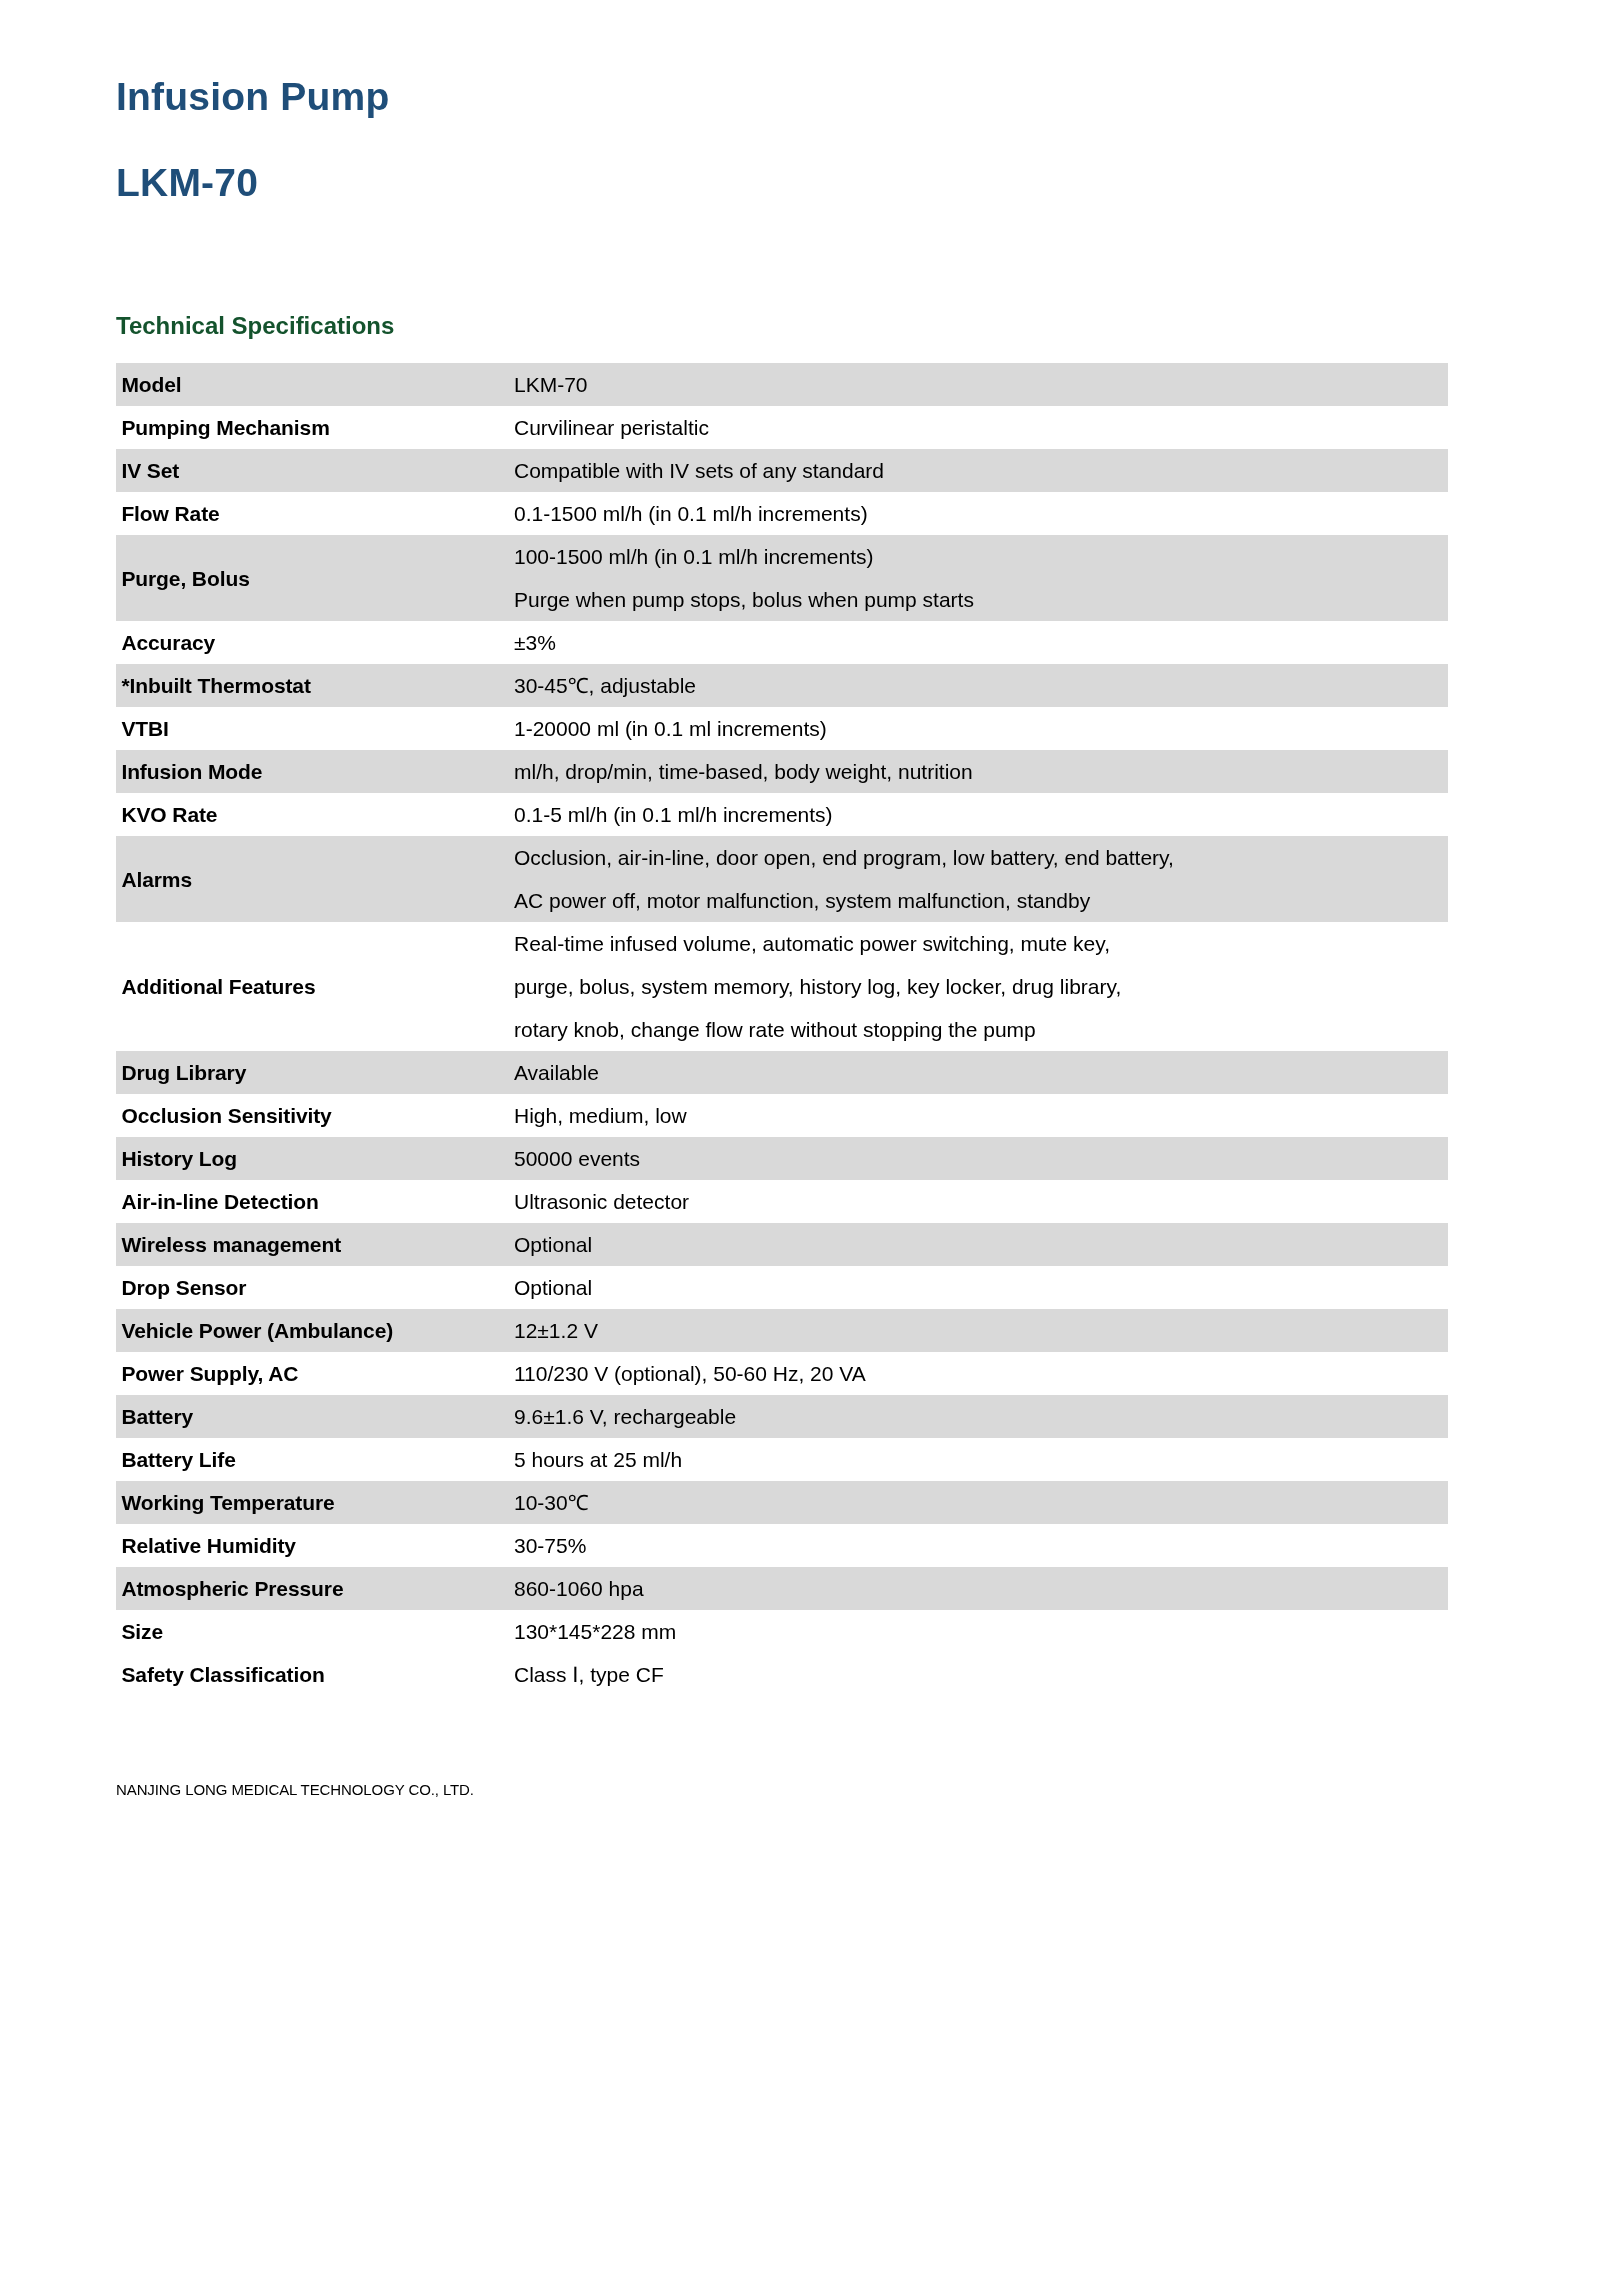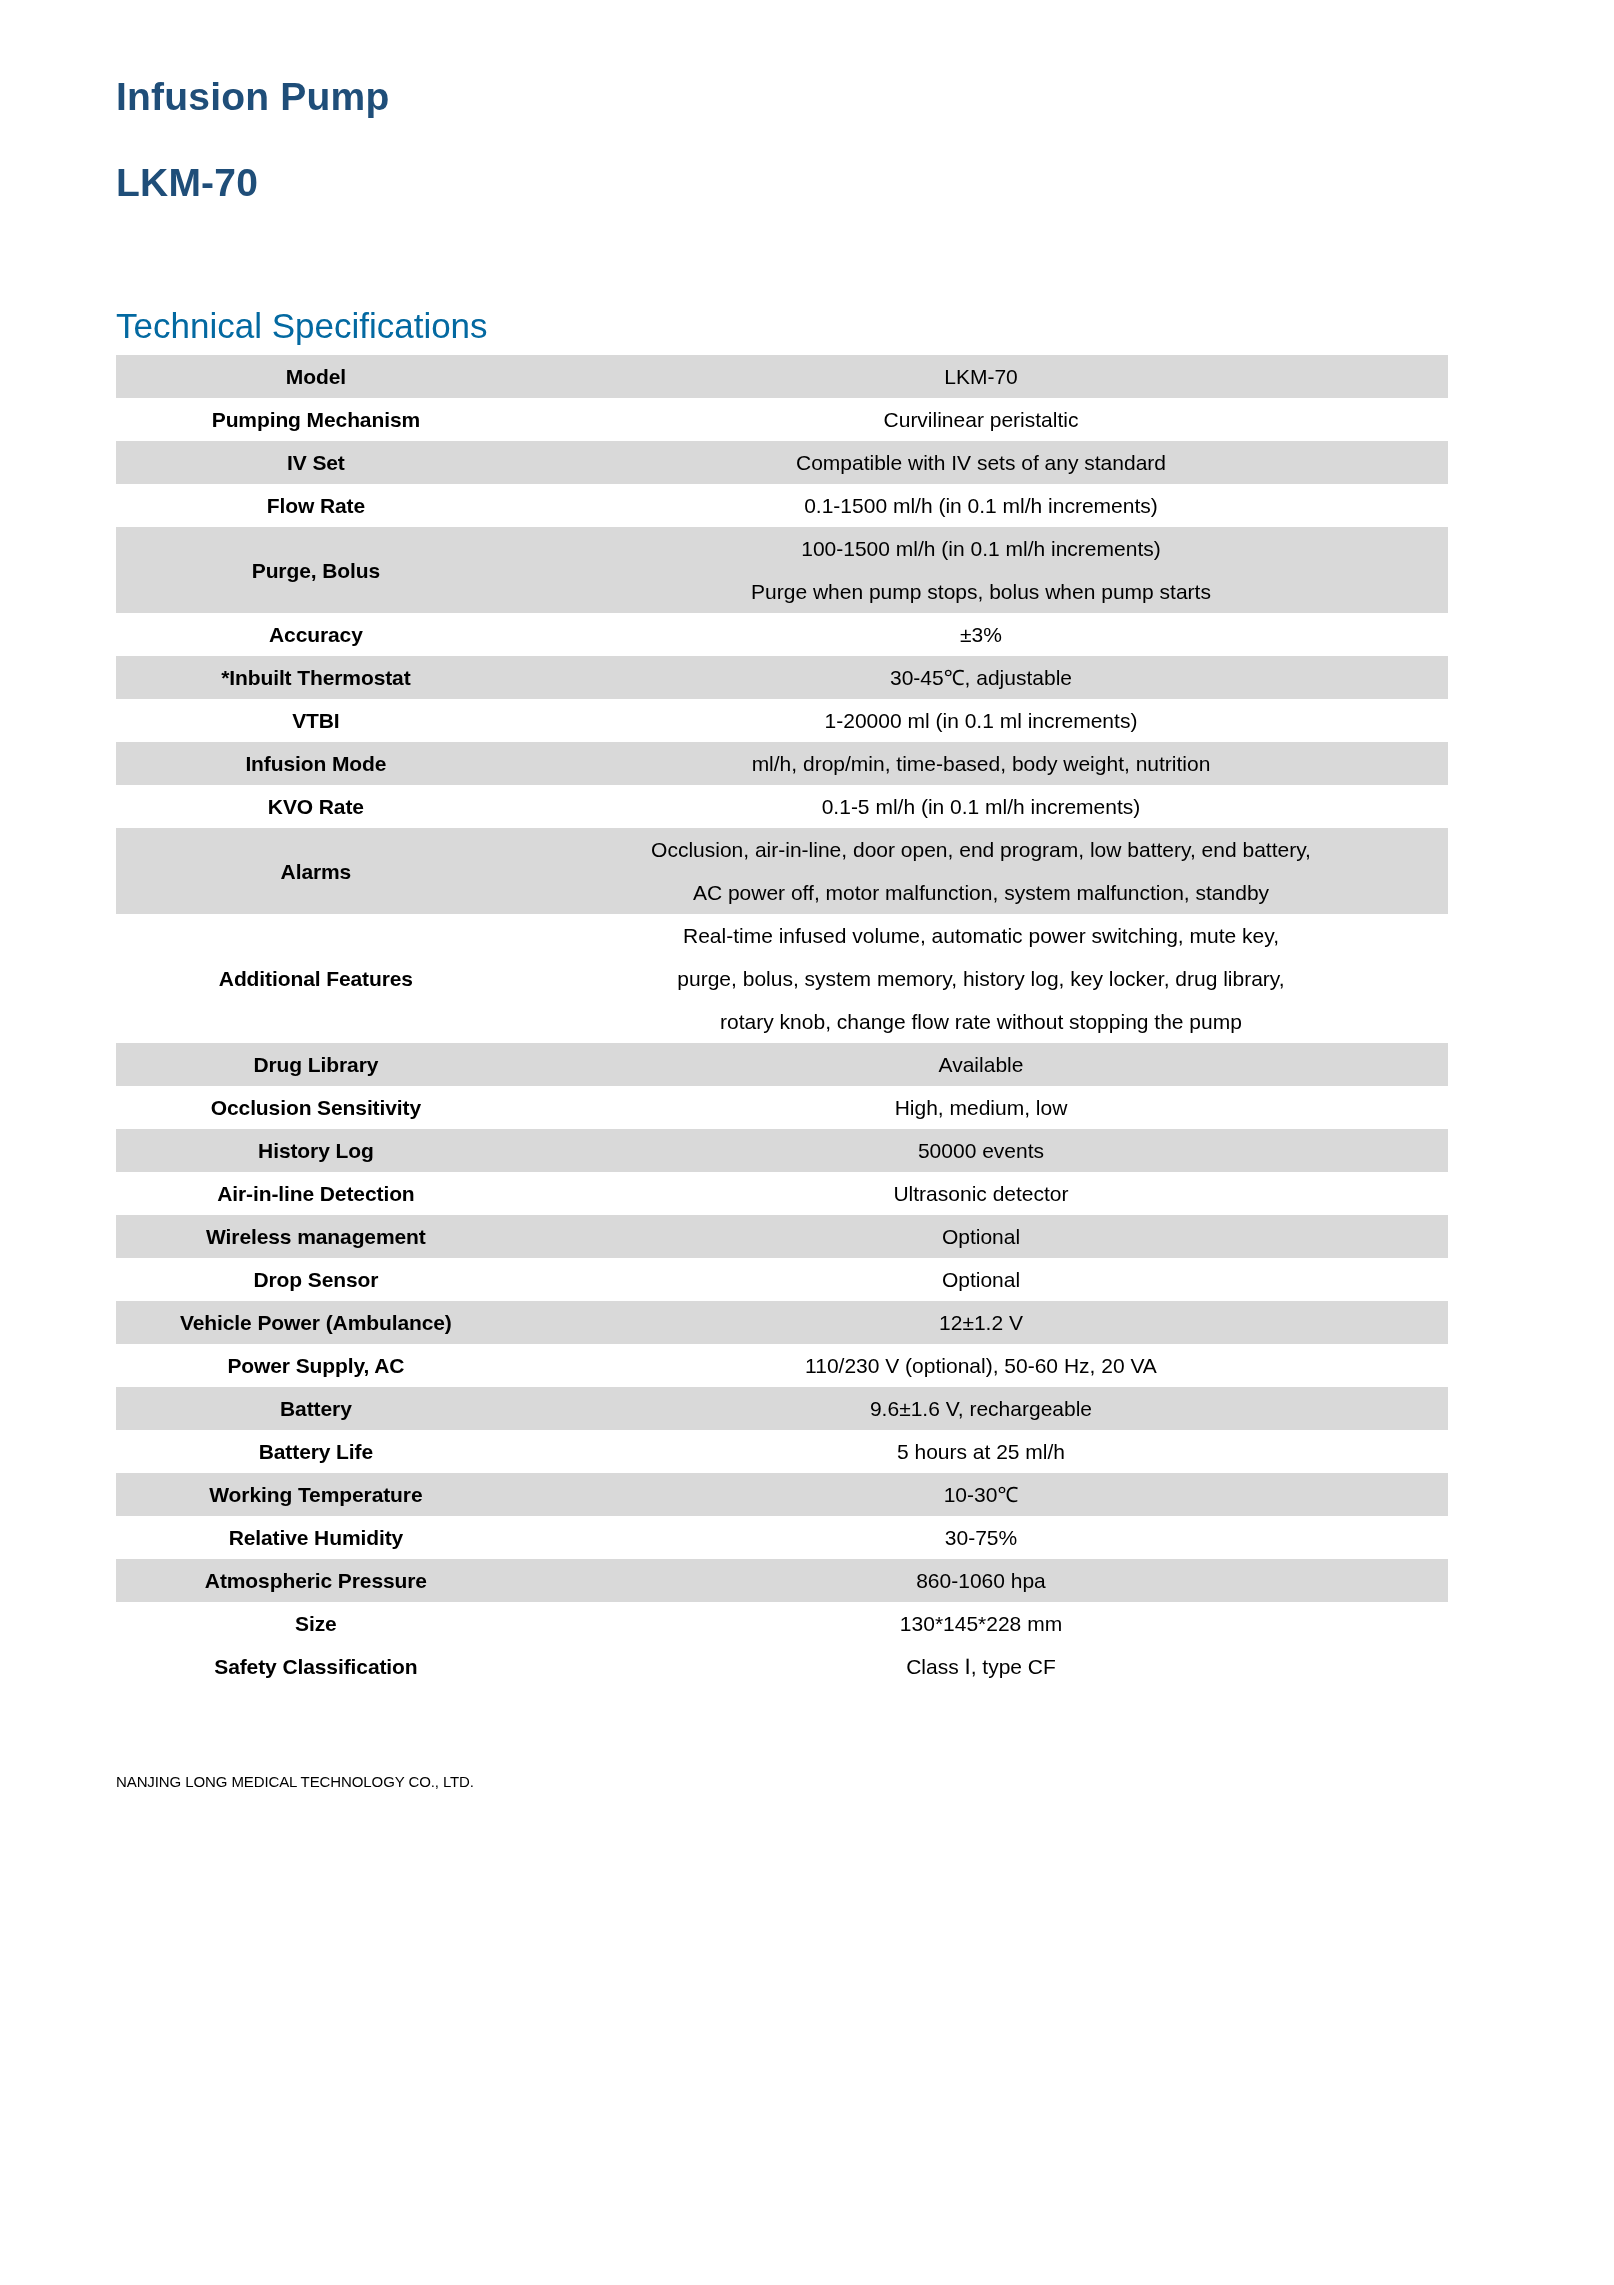--- a/index.html
+++ b/index.html
@@ -33,33 +33,32 @@
     line-height: 52px;
     letter-spacing: 0.2px;
   }
   .title-line.model {
     margin-top: 34px;
   }
 
   
   .section-heading {
     margin: 101px 0 0 116px;
-    font-size: 35px;
+    font-size: 24px;
     line-height: 31px;
-    color: #0369a1;
-    font-weight: normal;
+    color: #14532d;
+    font-weight: bold;
   }
 
   
   .spec-table {
-    margin: 14px 0 0 116px;
+    margin: 22px 0 0 116px;
     width: 1332px;
     border-collapse: collapse;
     table-layout: fixed;
-    text-align: center;
   }
   .spec-table tr.shaded td {
     background: #d9d9d9;
   }
   .spec-table td {
     vertical-align: middle;
     font-size: 21px;
     line-height: 43px;
     padding: 0;
     border: 0;

